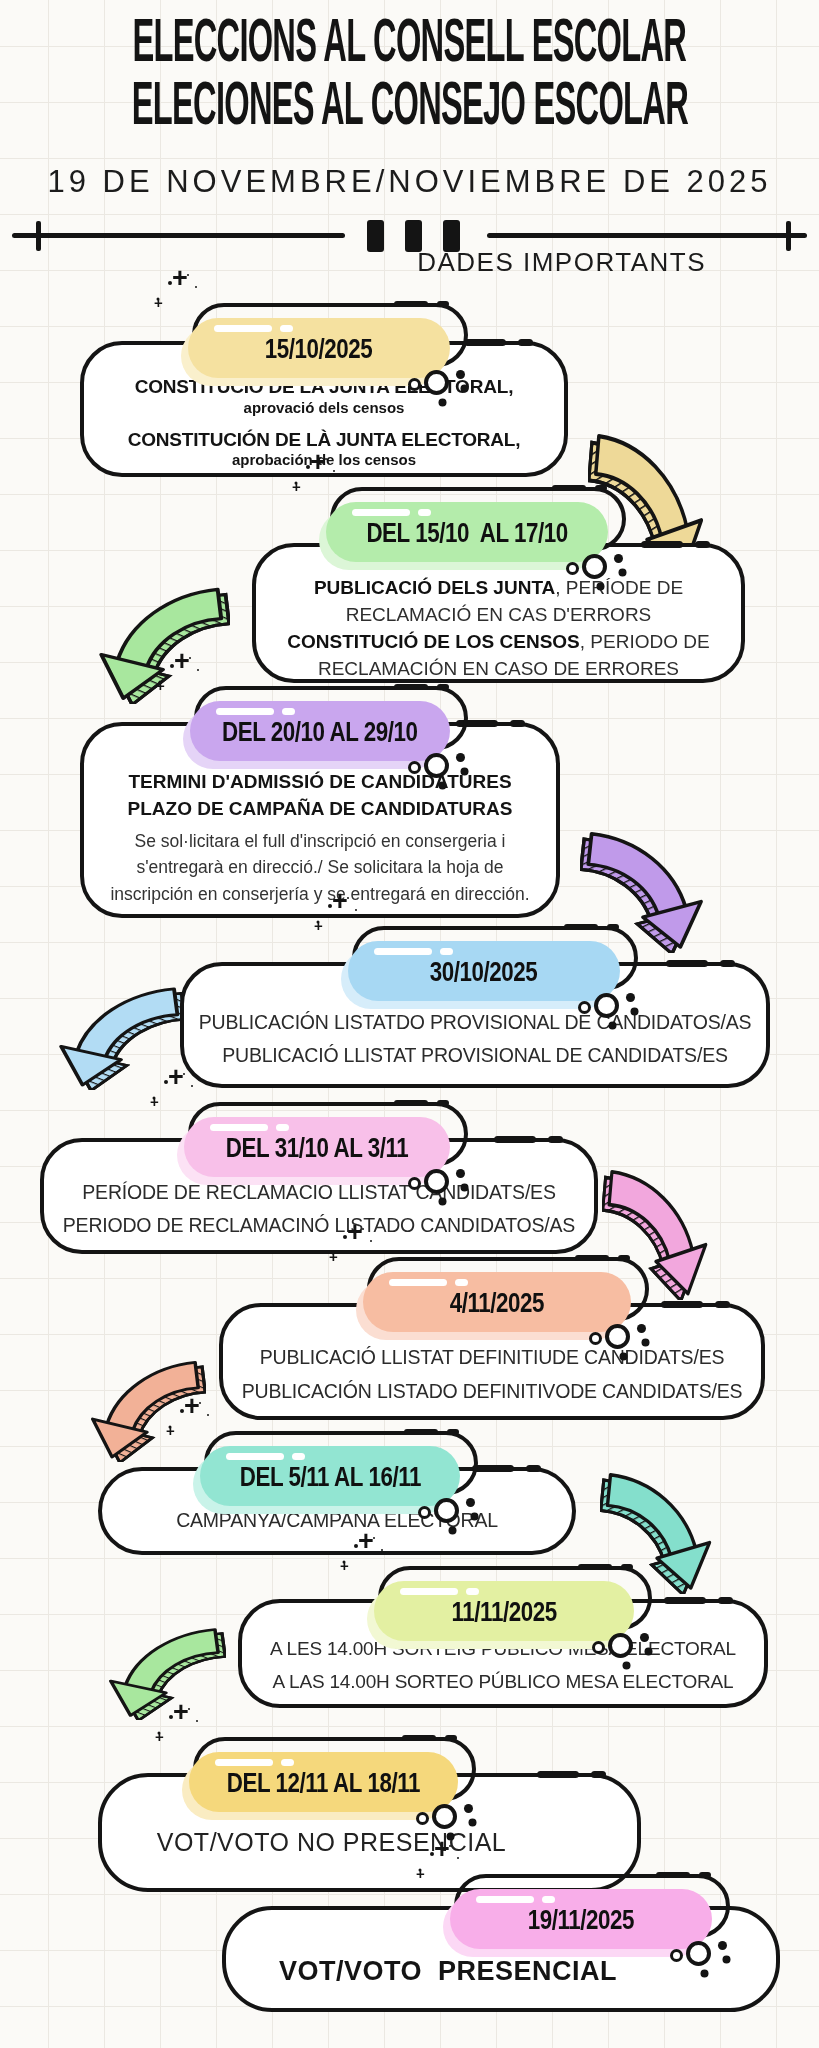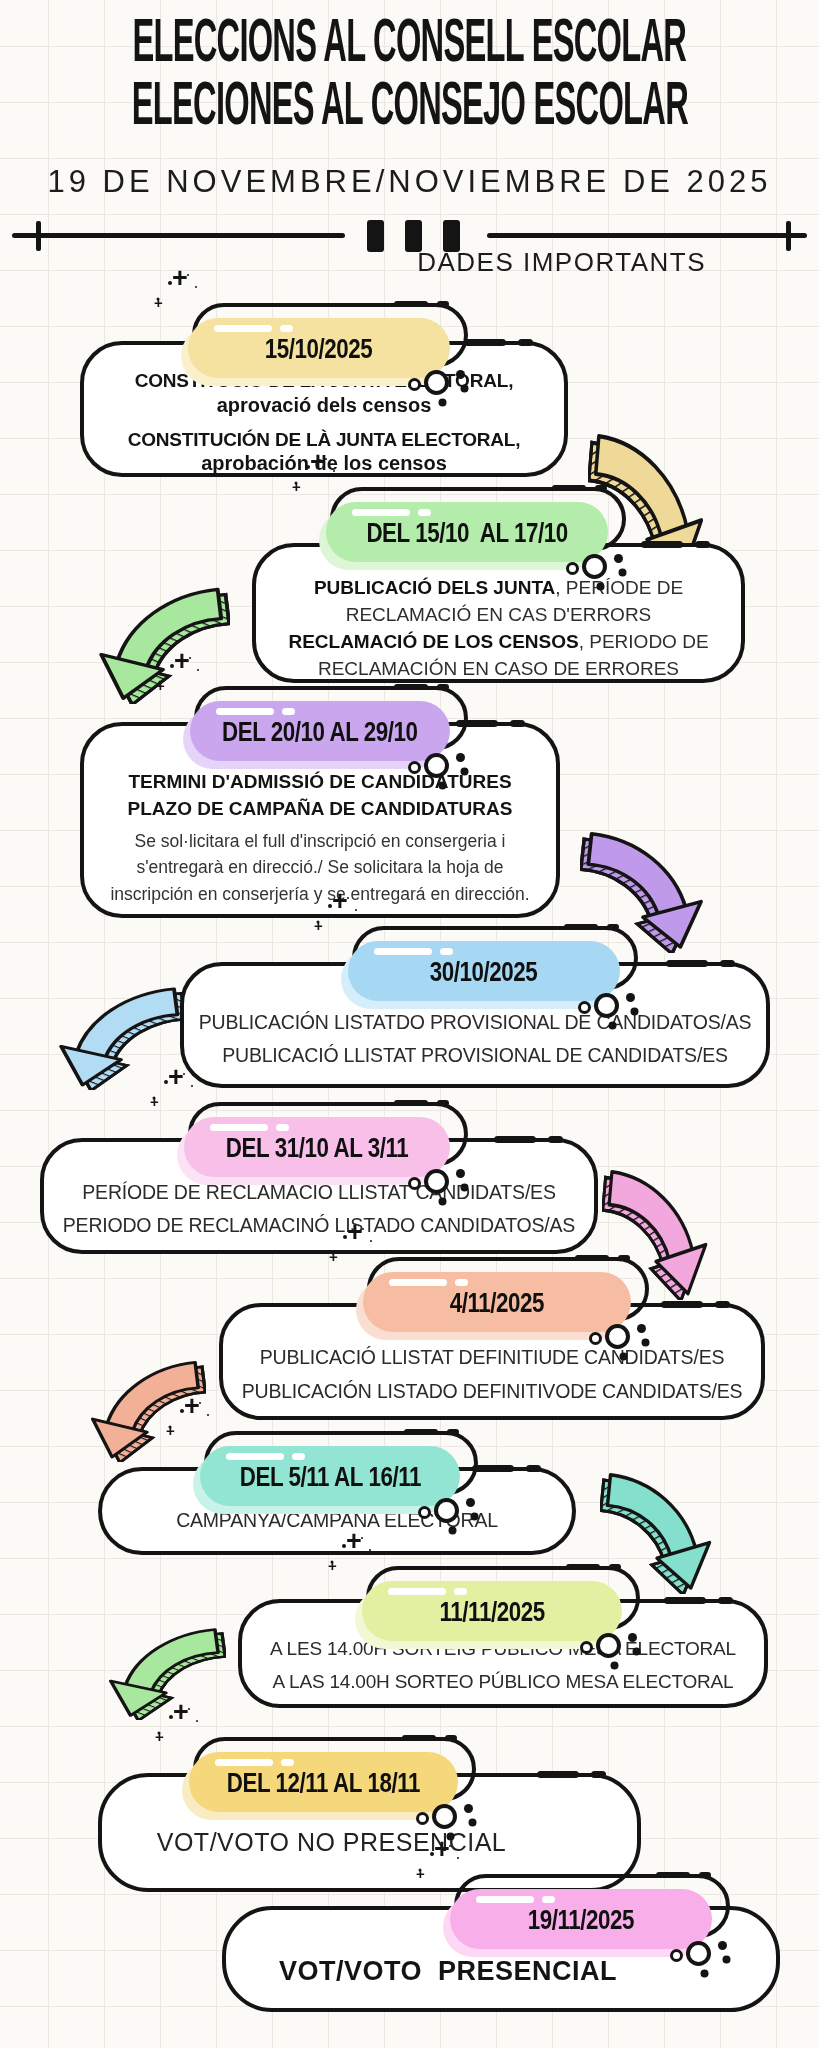--- a/index.html
+++ b/index.html
@@ -25,21 +25,21 @@
 
   
   .item{position:absolute;z-index:2;}
   .card{position:absolute;inset:0;background:#fff;border:4.5px solid #141414;border-radius:42px;}
   .card.round{border-radius:50px;}
   .cdash{position:absolute;top:-6px;right:58px;width:42px;height:7px;background:#141414;border-radius:4px;z-index:4;}
   .cdash::after{content:"";position:absolute;right:-27px;top:0;width:15px;height:7px;background:#141414;border-radius:4px;}
   .content{position:absolute;inset:0;display:flex;flex-direction:column;align-items:center;justify-content:center;text-align:center;padding:30px 14px 10px;box-sizing:border-box;}
   .content p{margin:0;}
   .b-lg{font-size:19px;font-weight:700;letter-spacing:-0.2px;line-height:1.25;}
-  .b-sm{font-size:20px;font-weight:700;line-height:1.2;margin-bottom:11px !important;}
+  .b-sm{font-size:15px;font-weight:700;line-height:1.2;margin-bottom:11px !important;}
   .reg{font-size:19.5px;font-weight:400;color:#2b2b2b;letter-spacing:-0.2px;line-height:1.2;margin:5px 0 !important;}
   .mix{font-size:19px;color:#2e2e2e;line-height:1.42;font-weight:400;}
   .mix b{font-weight:700;color:#111;}
   .bold-line{font-size:19px;font-weight:700;line-height:1.4;}
   .note{font-size:17.5px;color:#333;line-height:1.5;margin-top:6px !important;}
   .big-reg{font-size:25px;font-weight:400;color:#222;letter-spacing:0.5px;}
   .big-bold{font-size:27px;font-weight:700;letter-spacing:0.5px;white-space:pre;}
 
   
   .badge{position:absolute;height:56px;border:4px solid #141414;border-radius:999px;z-index:5;}
@@ -129,21 +129,21 @@
     <svg viewBox="0 0 152 212" preserveAspectRatio="none">
         <use href="#arr"></use>
       </svg>
   </div>
 
   <section class="item" style="left: 252px; top: 543px; width: 493px; height: 140px; --c: #b4ecab; --cl: #dcf6d7;">
     <div class="card">
         <span class="cdash"></span>
       <div class="content" style="padding-top:42px;padding-left:20px;padding-right:20px;">
         <p class="mix"><b>PUBLICACIÓ DELS JUNTA</b><span>, PERÍODE DE RECLAMACIÓ EN CAS D'ERRORS</span></p>
-        <p class="mix"><b>RECLAMACIÓ DE LOS CENSOS</b><span>, PERIODO DE RECLAMACIÓN EN CASO DE ERRORES</span></p>
+        <p class="mix"><b>CONSTITUCIÓ DE LOS CENSOS</b><span>, PERIODO DE RECLAMACIÓN EN CASO DE ERRORES</span></p>
       </div>
     </div>
     <div class="badge" style="left:78px;top:-56px;width:288px;">
       <div class="sparkle"></div>
       <span class="bdash"></span>
       <div class="bfill">
         <span class="shine"></span>
         <span class="bdate">DEL 15/10  AL 17/10</span>
         <div class="rings"></div>
       </div>
@@ -276,21 +276,21 @@
   </div>
 
   <section class="item" style="left: 238px; top: 1599px; width: 530px; height: 109px; --c: #e3f0a2; --cl: #f2f8d3;">
     <div class="card">
         <span class="cdash"></span>
       <div class="content" style="padding-top:34px;">
         <p class="reg" style="font-size:19px;">A LES 14.00H SORTEIG PÚBLICO MESA ELECTORAL</p>
         <p class="reg" style="font-size:19px;">A LAS 14.00H SORTEO PÚBLICO MESA ELECTORAL</p>
       </div>
     </div>
-    <div class="badge" style="left:128px;top:-33px;width:266px;">
+    <div class="badge" style="left:140px;top:-33px;width:266px;">
       <div class="sparkle"></div>
       <span class="bdash"></span>
       <div class="bfill">
         <span class="shine"></span>
         <span class="bdate">11/11/2025</span>
         <div class="rings"></div>
       </div>
     </div>
   </section>
   <div class="arrow left" style="left: 106px; top: 1600px; width: 120px; height: 120px; --ac: #a8e79e;">

